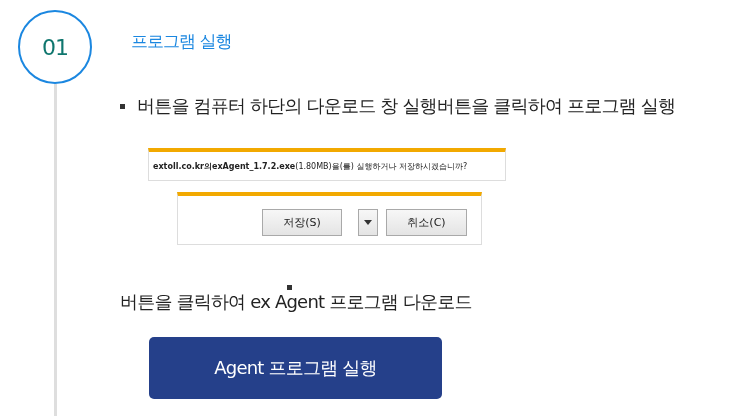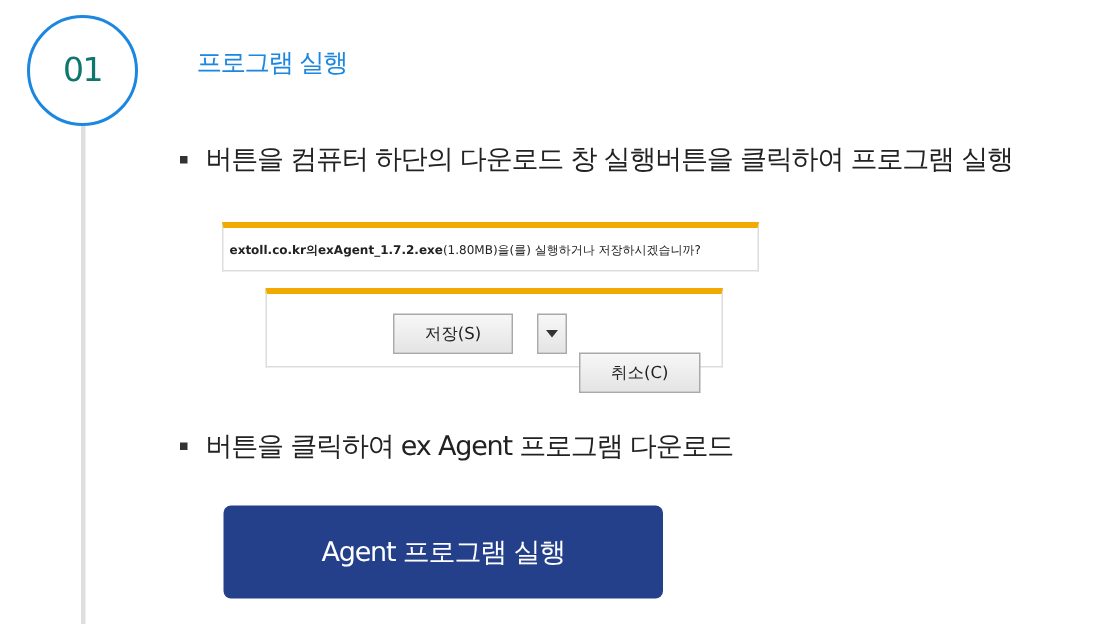--- a/index.html
+++ b/index.html
@@ -6,34 +6,34 @@
   body { width:741px; height:416px; background:#ffffff; position:relative; overflow:hidden;
          font-family:"DejaVu Sans", "Liberation Sans", sans-serif; color:#222; }
   .timeline-line { position:absolute; left:54px; top:84px; width:3px; height:332px; background:#dedede; }
   .step-circle { position:absolute; left:18px; top:10px; width:70px; height:70px; border:2px solid #1b87e0;
                  border-radius:50%; background:#fff; display:flex; align-items:center; justify-content:center;
                  color:#0f766e; font-size:22px; letter-spacing:-1px; }
   .step-title { position:absolute; left:131px; top:30px; font-size:17px; color:#1b87e0; font-weight:normal; letter-spacing:-1px; }
   .bullet { position:absolute; left:120px; font-size:18px; color:#222; display:flex; align-items:center; letter-spacing:-0.8px; }
   .bullet .sq { width:5px; height:5px; background:#333; margin-right:12px; }
   .b1 { top:94px; }
-  .b2 { top:285px; }
+  .b2 { top:285px;flex-direction:column; }
 
   .dl-bar { position:absolute; left:148px; top:148px; width:358px; height:33px; background:#fff;
             border:1px solid #ddd; border-top:4px solid #f2a900; box-sizing:border-box;
             font-size:8px; color:#222; display:flex; align-items:center; padding-left:4px; white-space:nowrap; }
   .dl-bar b { font-weight:bold; }
   .dl-btns { position:absolute; left:177px; top:192px; width:305px; height:53px; background:#fff;
              border:1px solid #ddd; border-top:4px solid #f2a900; box-sizing:border-box; }
   .dlb { position:absolute; top:13px; height:27px; border:1px solid #a9a9a9; background:linear-gradient(#f7f7f7,#e4e4e4);
          box-sizing:border-box; font-size:11px; display:flex; align-items:center; justify-content:center; color:#222; }
   .dlb.run { left:9px; width:84px; }
   .dlb.save { left:84px; width:80px; }
   .dlb.drop { left:180px; width:20px; }
-  .dlb.cancel { left:208px; width:81px;margin-top:26px; }
+  .dlb.cancel { left:208px; width:81px; }
   .dlb.drop::after { content:""; border-left:4px solid transparent; border-right:4px solid transparent; border-top:5px solid #333; }
 
   .agent-btn { position:absolute; left:149px; top:337px; width:293px; height:62px; background:#25408a;
                border-radius:5px; color:#fff; font-size:18px; display:flex; align-items:center; justify-content:center;
                letter-spacing:-0.8px; cursor:pointer; }
 </style>
 </head>
 <body>
 
 <div class="timeline-line"></div>

